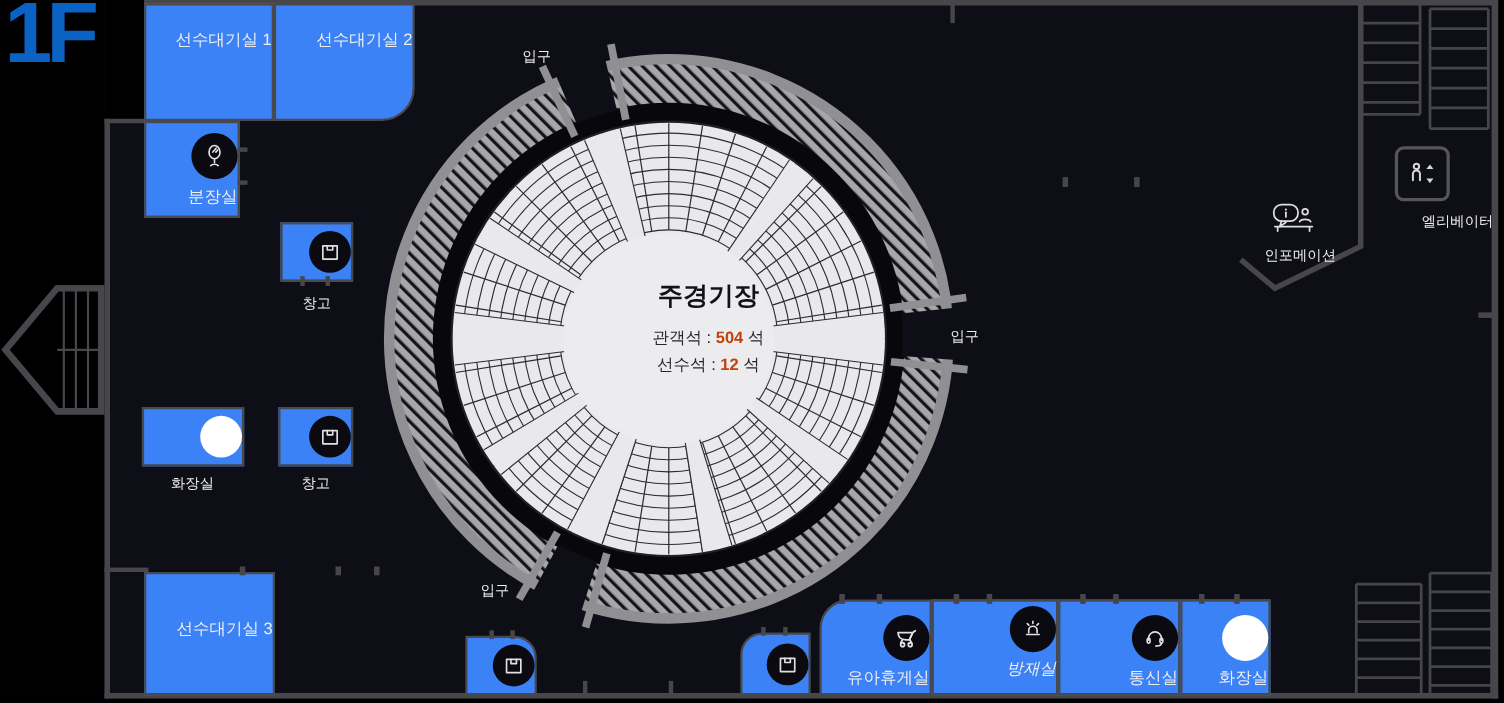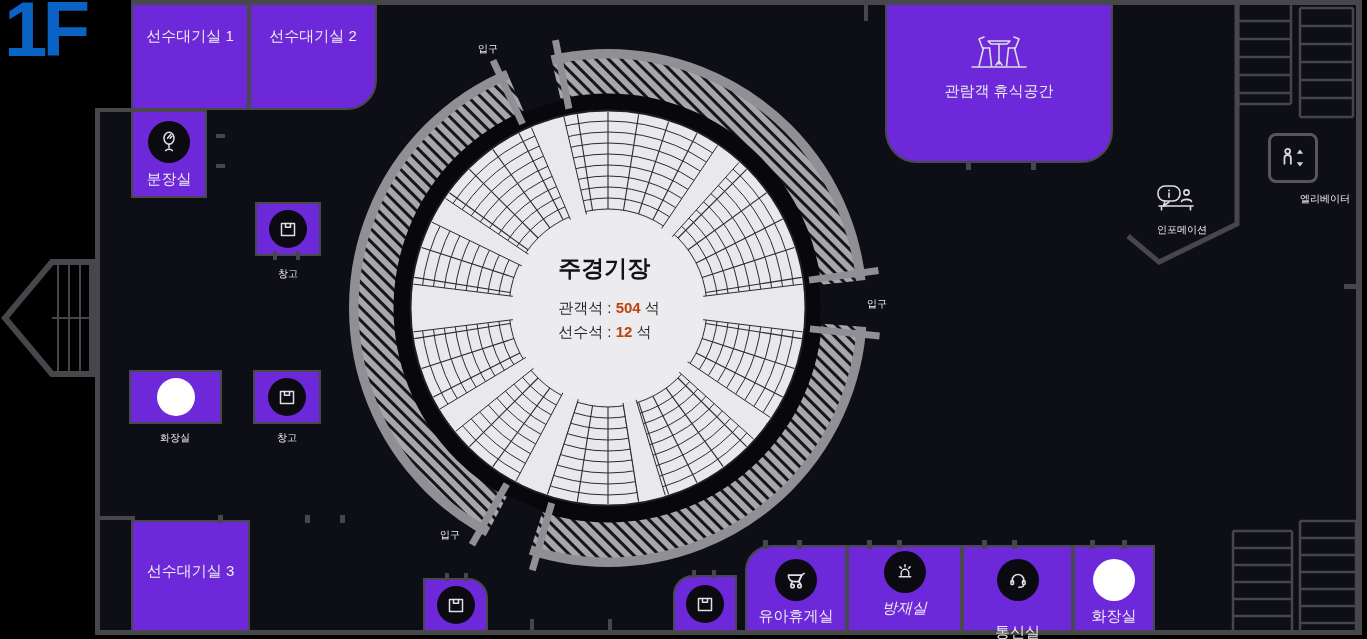--- a/index.html
+++ b/index.html
@@ -4,32 +4,32 @@
 <style>
   html,body{margin:0;padding:0;background:#000;}
   #app{position:relative;width:1367px;height:639px;background:#000;overflow:hidden;
        font-family:"Liberation Sans","DejaVu Sans",sans-serif;}
   .abs{position:absolute;}
   #floor-base{left:95px;top:0;width:1267px;height:635px;background:#0e0e16;z-index:0;}
   .blackpatch{background:#000;z-index:1;}
   .wall{background:#47474b;z-index:3;}
   .tick{background:#47474b;z-index:4;}
   #deco{left:0;top:0;width:1367px;height:639px;z-index:2;pointer-events:none;}
-  .room{position:absolute;background:#6d28d9;border:2.5px solid #48484d;box-sizing:border-box;
-        display:flex;flex-direction:column;align-items:center;color:#ededf0;font-size:15px;z-index:3;}
+  .room{position:absolute;background:#3b82f6;border:2.5px solid #48484d;box-sizing:border-box;
+        display:flex;flex-direction:column;align-items:flex-end;color:#ededf0;font-size:15px;z-index:3;}
   .room .rlabel{white-space:nowrap;}
   .center{justify-content:center;}
   .ic{width:42px;height:42px;border-radius:50%;background:#0a0a10;display:flex;align-items:center;justify-content:center;flex:none;}
   .ic.small{width:38px;height:38px;}
   .ic.w{background:#ffffff;}
   .ic svg{stroke:#e0e0e4;fill:none;stroke-width:1.5;stroke-linecap:round;stroke-linejoin:round;}
   .ic.w svg{stroke:none;}
-  .xlabel{position:absolute;color:#ededf0;font-size:10px;transform:translateX(-50%);white-space:nowrap;z-index:5;}
+  .xlabel{position:absolute;color:#ededf0;font-size:13px;transform:translateX(-50%);white-space:nowrap;z-index:5;}
   #floor-tag{left:4px;top:-16px;font-size:78px;font-weight:800;color:#0a62c4;letter-spacing:-5px;z-index:6;}
-  #stadium-text{left:609px;top:253px;transform:translateX(-50%);text-align:left;z-index:5;color:#26262b;}
+  #stadium-text{left:644px;top:253px;transform:translateX(-50%);text-align:center;z-index:5;color:#26262b;}
   #stadium-text .title{font-size:23px;font-weight:bold;color:#131317;margin-bottom:12px;white-space:nowrap;}
   #stadium-text .row{font-size:15px;line-height:24px;white-space:nowrap;}
   #stadium-text .val{color:#c2410c;font-weight:bold;}
   .outline-icon{position:absolute;z-index:5;}
   .outline-icon svg{stroke:#dedee2;fill:none;stroke-width:1.6;stroke-linecap:round;stroke-linejoin:round;}
   #elevator-box{left:1268px;top:133px;width:50px;height:50px;border:3px solid #55555a;border-radius:8px;
         box-sizing:border-box;display:flex;align-items:center;justify-content:center;z-index:3;}
   #elevator-box svg{stroke:#d6d6da;fill:none;stroke-width:1.7;stroke-linecap:round;}
 </style>
 </head>
@@ -215,21 +215,21 @@
 
   <div class="abs" id="floor-tag">1F</div>
 
   <div class="room" style="left:131px;top:3px;width:118px;height:107px;padding-top:22px;">
     <span class="rlabel">선수대기실 1</span>
   </div>
   <div class="room" style="left:249px;top:3px;width:128px;height:107px;padding-top:22px;border-bottom-right-radius:30px;">
     <span class="rlabel">선수대기실 2</span>
   </div>
 
-  <div class="room" style="left:131px;top:110px;width:76px;height:88px;padding-top:9px;">
+  <div class="room" style="left:131px;top:110px;width:87px;height:88px;padding-top:9px;">
     <span class="ic">
       <svg width="24" height="24" viewBox="0 0 24 24">
         <ellipse cx="12" cy="8.3" rx="5" ry="6"></ellipse>
         <path d="M12 14.3 v3.4 M8.6 20.6 c1.2-1.7 5.6-1.7 6.8 0"></path>
         <path d="M13.6 4.6 l-3.1 3.6 M14.9 6.3 l-1.7 2"></path>
       </svg>
     </span>
     <span class="rlabel" style="margin-top:7px;">분장실</span>
   </div>
 
@@ -262,34 +262,20 @@
         <path d="M9.5 6.5 v3.8 h5 V6.5"></path>
       </svg>
     </span>
   </div>
   <span class="xlabel" style="left:287px;top:431px;">창고</span>
 
   <div class="room" style="left:131px;top:520px;width:119px;height:112px;padding-top:40px;">
     <span class="rlabel">선수대기실 3</span>
   </div>
 
-  <div class="room" style="left:885px;top:3px;width:228px;height:160px;padding-top:24px;border-bottom-left-radius:32px;border-bottom-right-radius:32px;">
-    <span class="outline-icon" style="position:static;">
-      <svg width="66" height="44" viewBox="0 0 66 44">
-        <path d="M6 38 h54"></path>
-        <path d="M22 12 h22 l-3 3 h-16 z"></path>
-        <path d="M33 15 v20 M30 36 l3-4 3 4"></path>
-        <path d="M18 8 l-5 2 3.5 9 h7"></path>
-        <path d="M17.5 19 l-4.5 18 M23.5 19 l2 18"></path>
-        <path d="M48 8 l5 2 -3.5 9 h-7"></path>
-        <path d="M48.5 19 l4.5 18 M42.5 19 l-2 18"></path>
-      </svg>
-    </span>
-    <span class="rlabel" style="margin-top:6px;">관람객 휴식공간</span>
-  </div>
 
   <div class="room" style="left:745px;top:545px;width:102px;height:87px;padding-top:12px;border-top-left-radius:26px;">
     <span class="ic">
       <svg width="26" height="26" viewBox="0 0 24 24">
         <path d="M5 7.5 c0 3.8 2.6 6 6.5 6 h3 l2.8-6 z"></path>
         <path d="M14.5 13.5 l2.8-6 2.2-1.6"></path>
         <path d="M8.6 13.7 l-1.3 2.2 M15 13.7 l1.3 2.2"></path>
         <circle cx="8.8" cy="17.6" r="1.6"></circle>
         <circle cx="15.2" cy="17.6" r="1.6"></circle>
       </svg>
@@ -299,21 +285,21 @@
   <div class="room" style="left:847px;top:545px;width:115px;height:87px;padding-top:4px;font-style:italic;">
     <span class="ic">
       <svg width="24" height="24" viewBox="0 0 24 24">
         <path d="M8.2 15.3 v-2.2 c0-2.1 1.7-3.8 3.8-3.8 s3.8 1.7 3.8 3.8 v2.2"></path>
         <path d="M6.3 16.8 h11.4"></path>
         <path d="M12 4.8 v2 M6.9 6.9 l1.4 1.4 M17.1 6.9 l-1.4 1.4"></path>
       </svg>
     </span>
     <span class="rlabel" style="margin-top:6px;">방재실</span>
   </div>
-  <div class="room" style="left:962px;top:545px;width:111px;height:87px;padding-top:12px;gap:16px;">
+  <div class="room" style="left:962px;top:545px;width:111px;height:87px;padding-top:12px;">
     <span class="ic">
       <svg width="24" height="24" viewBox="0 0 24 24">
         <path d="M6.2 14 v-1.8 c0-3.2 2.6-5.8 5.8-5.8 s5.8 2.6 5.8 5.8 V14"></path>
         <rect x="4.9" y="12.4" width="2.6" height="4.2" rx="1.2"></rect>
         <rect x="16.5" y="12.4" width="2.6" height="4.2" rx="1.2"></rect>
         <path d="M17.8 16.6 c0 1.7-2 2.7-4 2.7"></path>
         <circle cx="13" cy="19.3" r=".9" fill="#e0e0e4" stroke="none"></circle>
       </svg>
     </span>
     <span class="rlabel" style="margin-top:6px;">통신실</span>

